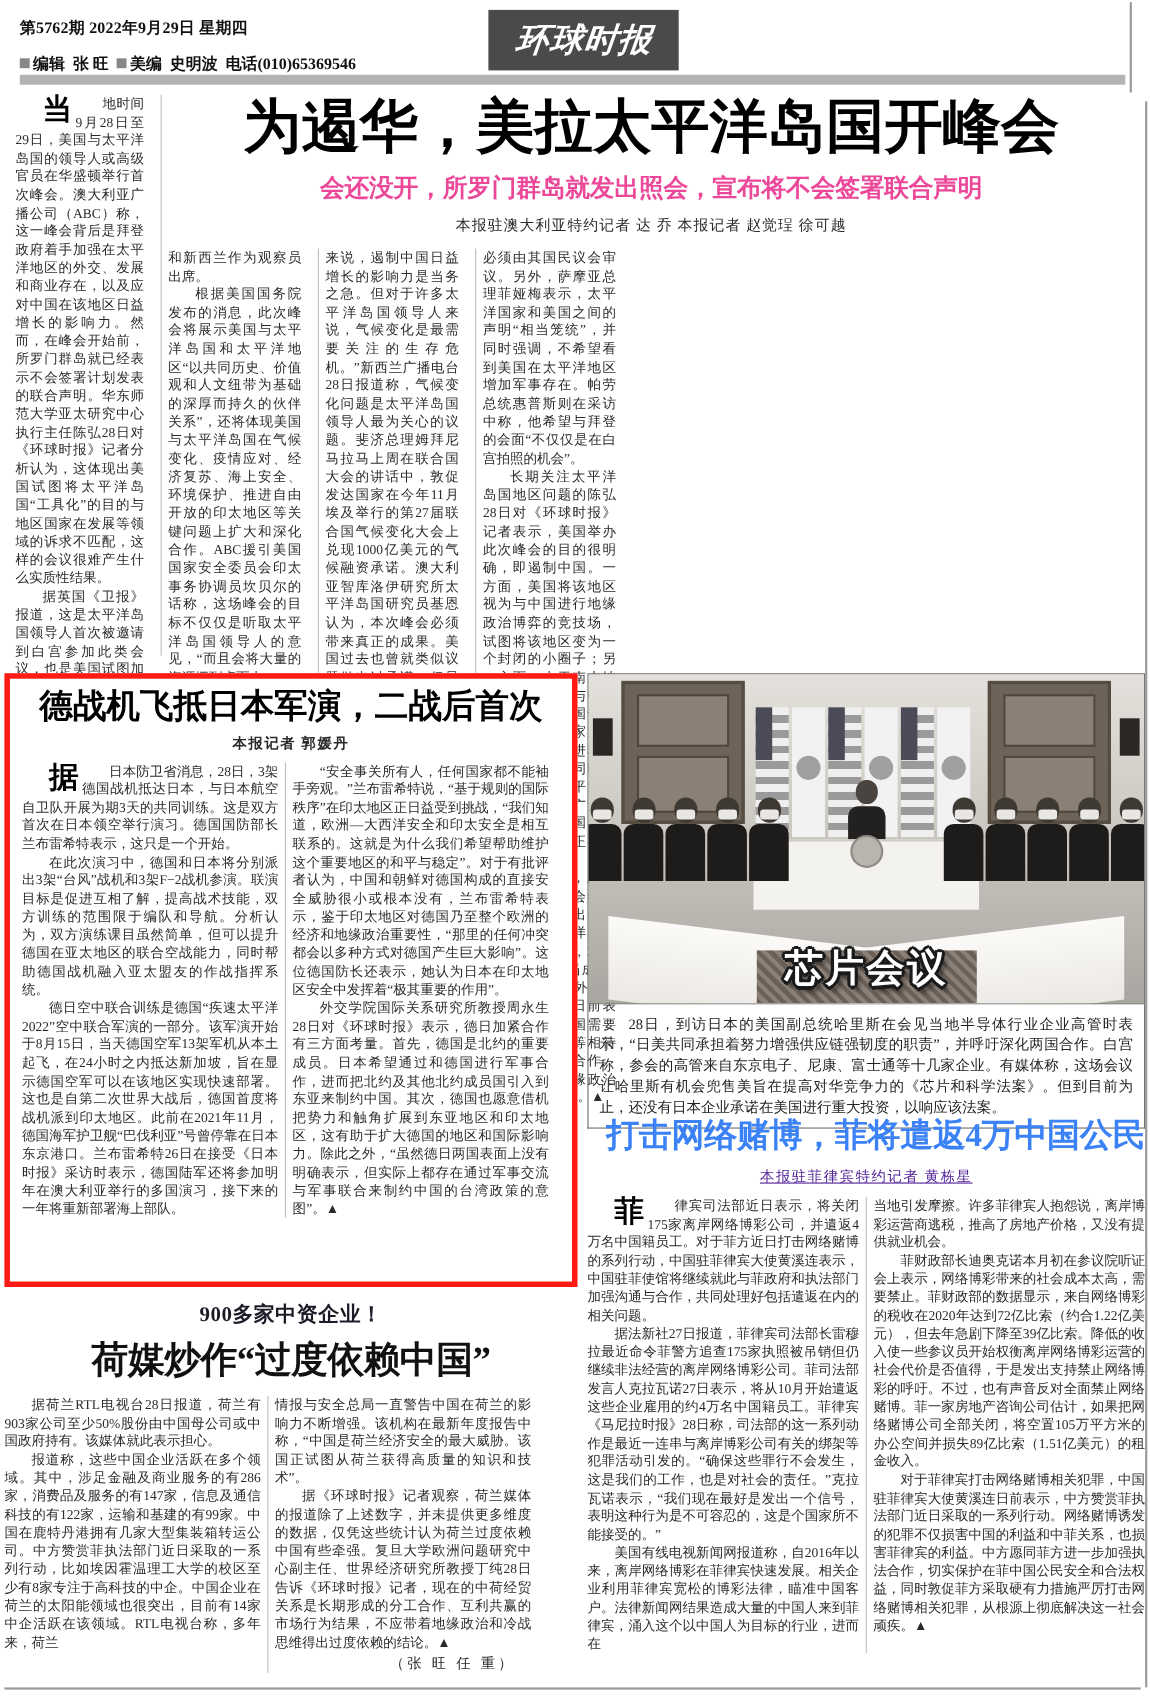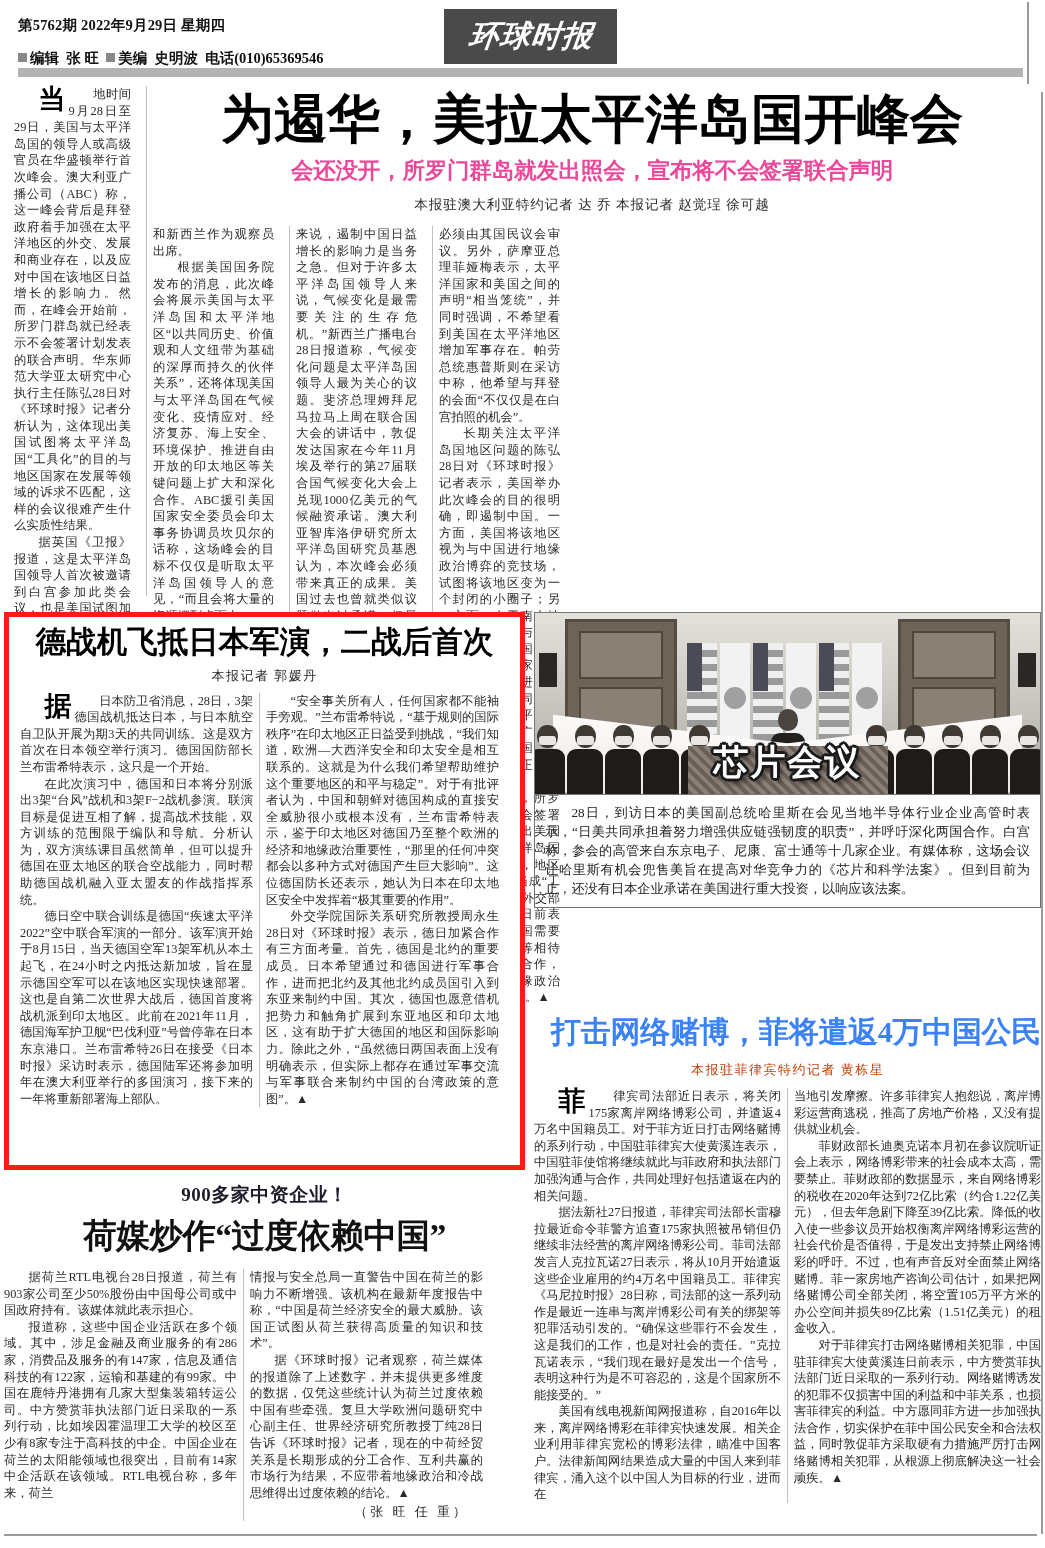--- a/index.html
+++ b/index.html
@@ -44,21 +44,21 @@
     font-family:"Liberation Serif",serif;color:#000;
   }
 
   
   .top-story{position:relative;height:510px;}
   .ts-grid{display:flex;gap:0;height:510px;}
   .ts-col{width:126px;padding-right:9px;box-sizing:border-box;}
   .ts-head-area{flex:1;position:relative;}
   .headline-main{
     font-size:53px;font-weight:900;letter-spacing:0px;line-height:1.02;
-    text-align:center;color:#000;font-family:Liberation Serif, serif;
+    text-align:center;color:#000;font-family:Liberation Mono, monospace;
     margin:6px 0 0 0;white-space:nowrap;
   }
   .headline-sub{
     font-size:22.5px;font-weight:700;text-align:center;margin-top:9px;color:#ec4899;
     font-family:"Liberation Serif",serif;white-space:nowrap;letter-spacing:-.2px;
   }
   .byline{font-size:13.5px;text-align:center;margin-top:10px;color:#2b2b2b;letter-spacing:1px;}
   .ts-body{display:flex;margin-top:12px;}
   .ts-body .ts-col{width:130px;}
 
@@ -67,42 +67,42 @@
   
   .redbox{
     position:absolute;left:4px;top:612px;width:521px;height:558px;
     border:5px solid #ff1a14;box-sizing:border-box;background:#fff;z-index:5;
   }
   .redbox-inner{padding:9px 11px 6px 11px;}
   .rb-headline{
     font-size:30.5px;font-weight:900;text-align:center;color:#000;letter-spacing:0;
     font-family:"Liberation Serif",serif;white-space:nowrap;line-height:1.1;
   }
-  .rb-byline{font-size:13px;text-align:center;margin-top:7px;letter-spacing:1.5px;color:#2b2b2b;}
+  .rb-byline{font-size:13px;text-align:center;margin-top:7px;letter-spacing:1.5px;color:#2b2b2b;font-weight:bold;}
   .rb-cols{display:flex;margin-top:8px;}
   .rb-col{width:233px;}
 
   
   .dutch{position:absolute;left:4px;top:1182px;width:521px;}
   .dutch-kicker{
     font-size:19px;font-weight:700;text-align:center;color:#1c1c28;letter-spacing:.5px;
     font-family:"Liberation Serif",serif;
   }
   .dutch-headline{
     font-size:33.5px;font-weight:900;text-align:center;margin-top:6px;color:#111;
     font-family:"Liberation Serif",serif;white-space:nowrap;letter-spacing:-.5px;
   }
   .dutch-cols{display:flex;margin-top:10px;}
   .dutch-col{width:233px;}
   .sig{text-align:right;font-size:13px;letter-spacing:3px;margin-top:3px;padding-right:14px;}
 
   
   .photo-block{position:absolute;left:534px;top:612px;width:507px;}
   .photo{
-    position:relative;width:507px;height:183px;overflow:hidden;
+    position:relative;width:507px;height:301px;overflow:hidden;
     background:linear-gradient(180deg,#d8d5d0 0%,#b9b5b0 35%,#8e8a86 100%);
     border:1px solid #777;box-sizing:border-box;
   }
   .ph-wall{position:absolute;inset:0;background:
       linear-gradient(180deg,#e4e1dc 0%,#cfcbc5 40%,#a9a5a0 100%);}
   .ph-door{position:absolute;top:6px;width:112px;height:130px;background:#6e6358;
     border:3px solid #554c42;box-sizing:border-box;}
   .ph-door::before,.ph-door::after{content:"";position:absolute;left:11px;right:11px;
     background:#8b8075;border:2px solid #4f463c;box-sizing:border-box;}
   .ph-door::before{top:9px;height:48px;}
@@ -153,21 +153,21 @@
     text-justify:inter-ideograph;color:#232323;
   }
   .photo-cap p{margin:0;text-indent:2em;}
 
   
   .phil{position:absolute;left:534px;top:1012px;width:507px;}
   .phil-headline{
     font-size:30px;font-weight:900;text-align:right;color:#3b82f6;white-space:nowrap;
     font-family:"Liberation Serif",serif;letter-spacing:-.3px;
   }
-  .phil-byline{font-size:13px;text-align:center;margin-top:8px;letter-spacing:1.5px;color:#c2410c;}
+  .phil-byline{font-size:13px;text-align:center;margin-top:8px;letter-spacing:1.5px;color:#4c1d95;text-decoration:underline;}
   .phil-cols{display:flex;margin-top:9px;}
   .phil-col{width:247px;}
   .bottom-rule{position:absolute;left:4px;right:8px;bottom:12px;height:2px;background:#9a9aa0;}
   .right-edge{position:absolute;right:2px;top:92px;bottom:14px;width:2px;background:#9a9aa0;}
 </style>
 </head>
 <body>
 
 <div class="page">
 

